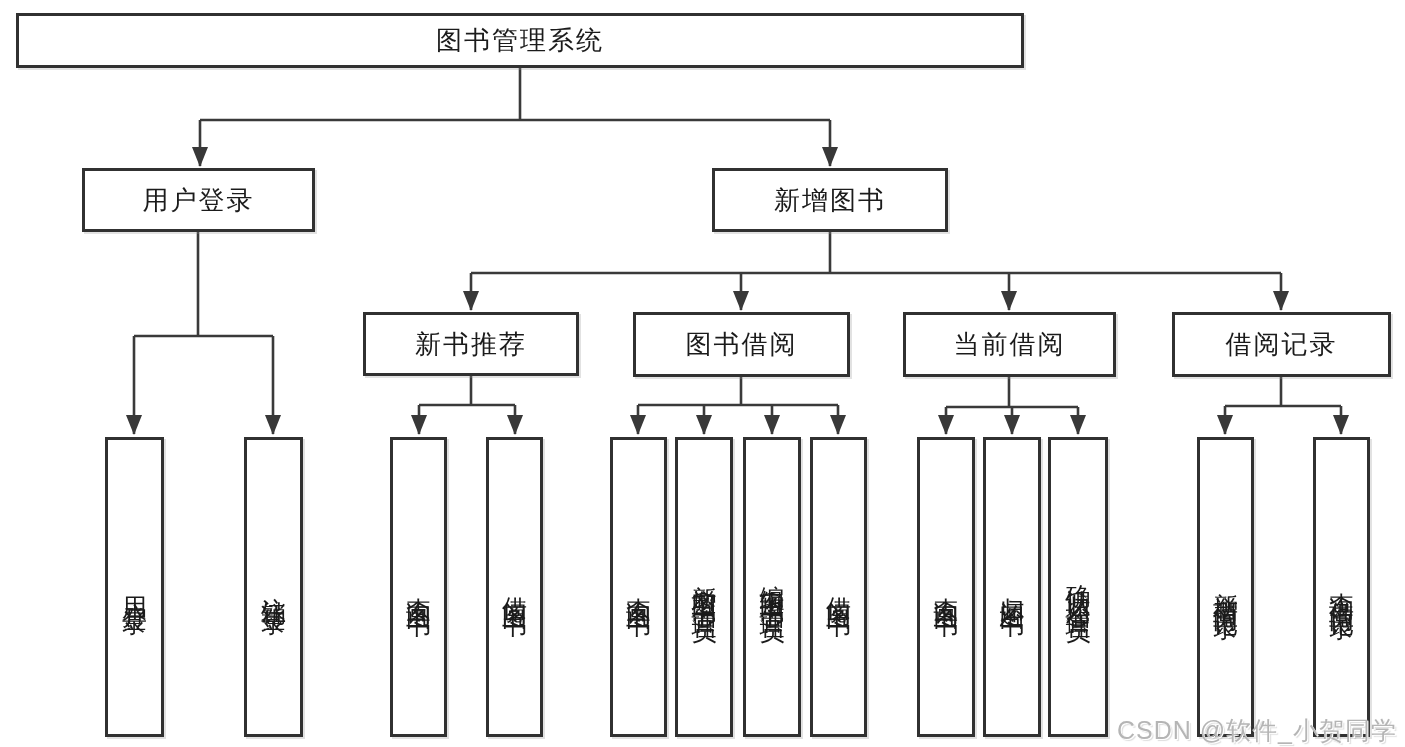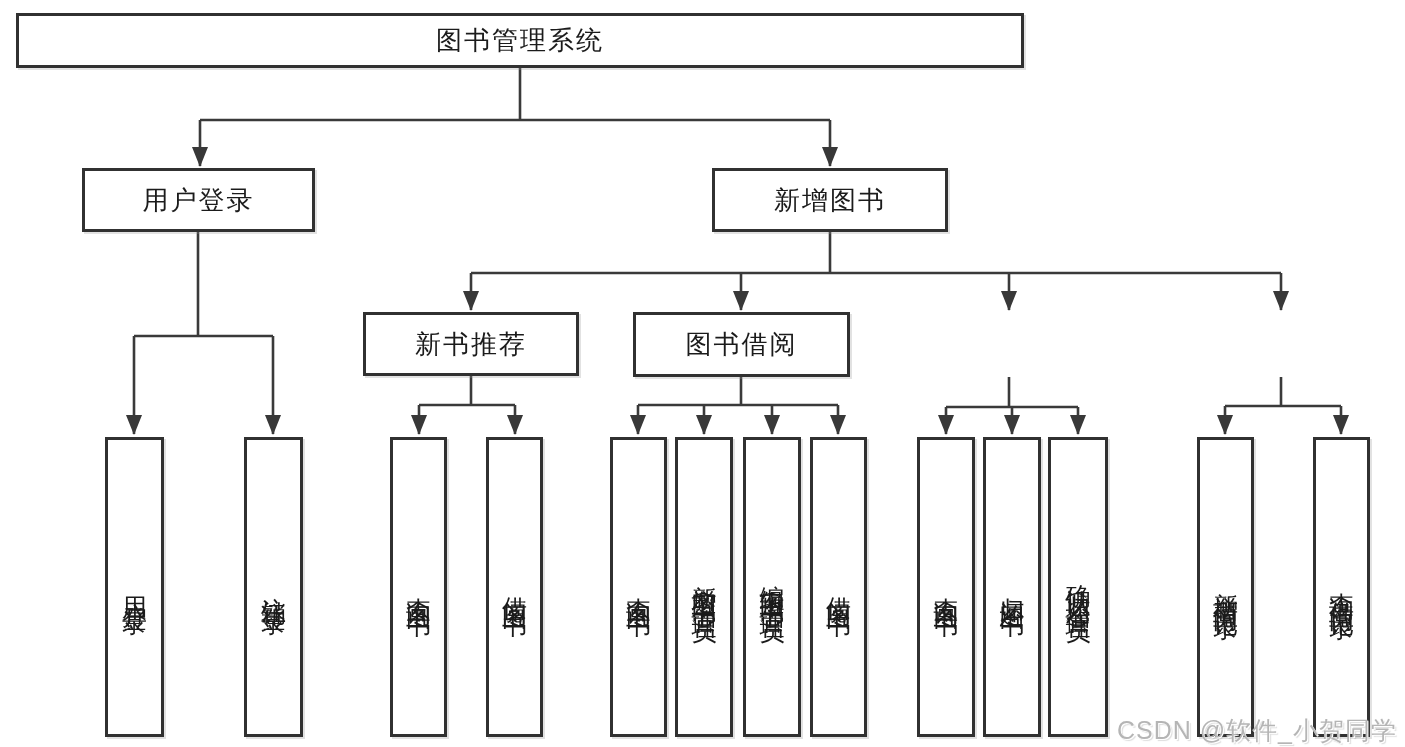--- a/index.html
+++ b/index.html
@@ -115,20 +115,22 @@
     </g>
   </svg>
 
   <div class="node hbox" style="left:16px; top:13px; width:1008px; height:55px;">图书管理系统</div>
 
   <div class="node hbox" style="left:82px; top:168px; width:233px; height:64px;">用户登录</div>
   <div class="node hbox" style="left:712px; top:168px; width:236px; height:64px;">新增图书</div>
 
   <div class="node hbox" style="left:633px; top:312px; width:217px; height:65px;">图书借阅</div>
   <div class="node hbox" style="left:363px; top:312px; width:216px; height:64px;">新书推荐</div>
+  <div class="node hbox" style="left:903px; top:312px; width:213px; height:65px;">当前借阅</div>
+  <div class="node hbox" style="left:1172px; top:312px; width:219px; height:65px;">借阅记录</div>
 
   <div class="node vbox" style="left:105px; width:59px;">
     <span class="vtext">用户登录</span>
   </div>
   <div class="node vbox" style="left:244px; width:59px;">
     <span class="vtext">注销登录</span>
   </div>
 
   <div class="node vbox" style="left:390px; width:57px;">
     <span class="vtext">查询图书</span>

